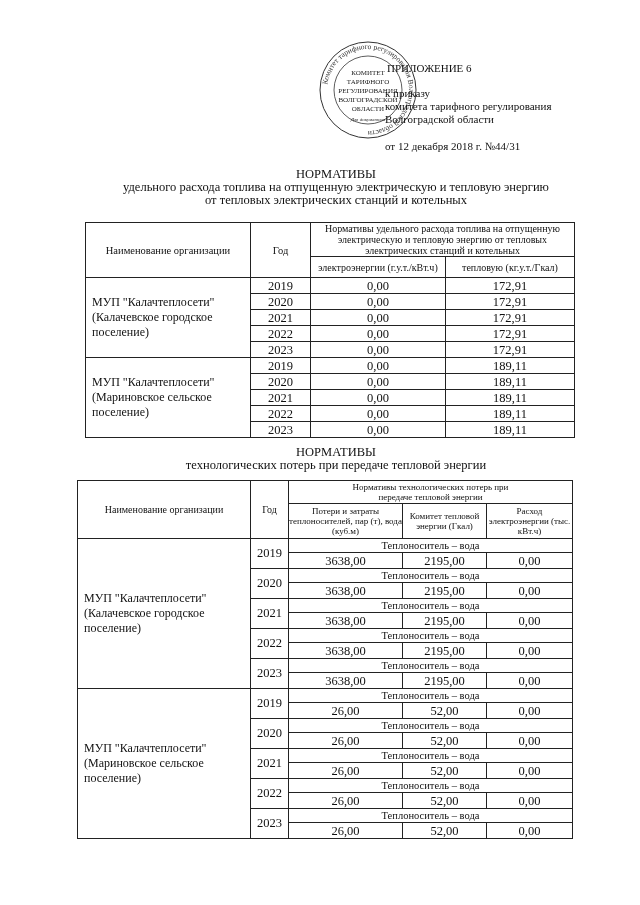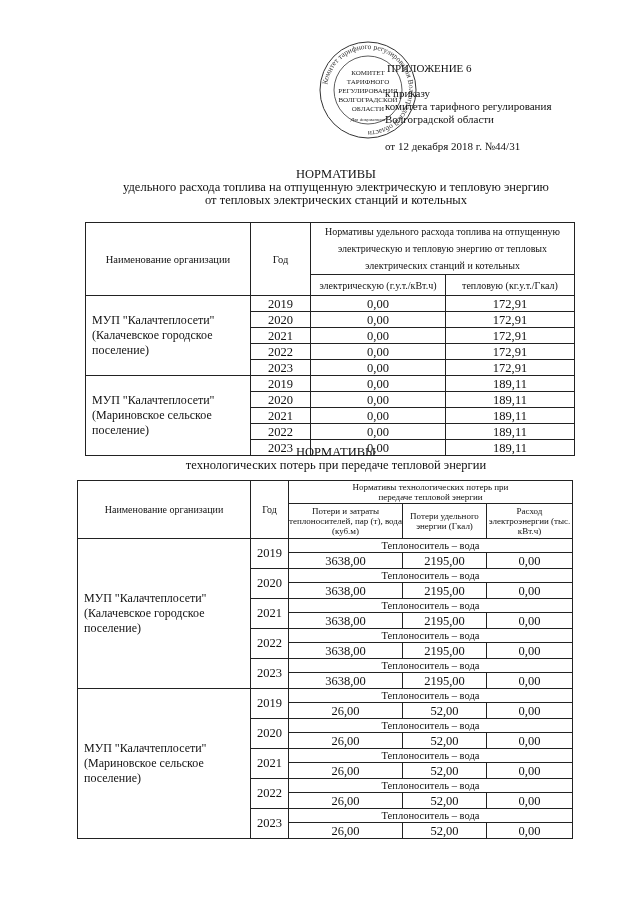--- a/index.html
+++ b/index.html
@@ -6,21 +6,21 @@
   body { width:640px; height:905px; position:relative; overflow:hidden;
          font-family:"Liberation Serif", "DejaVu Serif", serif; color:#111; }
   .abs { position:absolute; }
   .appendix { left:385px; top:62px; font-size:11px; line-height:13px; }
   .appendix div { white-space:nowrap; }
   .stamp { left:318px; top:38px; width:100px; height:104px; }
   .title { left:0; width:640px; text-align:center; font-size:12.5px; line-height:13px;padding-left:16px; }
   table { border-collapse:collapse; position:absolute; table-layout:fixed; }
   td, th { border:1px solid #222; padding:0; font-weight:normal; text-align:center; vertical-align:middle; }
   #t1 { left:85px; top:222px; width:489px; font-size:12px; }
-  #t1 th { font-size:10px; line-height:17px;font-family:Liberation Serif, serif; }
+  #t1 th { font-size:10px; line-height:11px;font-family:Liberation Serif, serif; }
   #t1 td.num { height:15px; line-height:14px; font-size:12.5px; }
   #t1 td.org, #t2 td.org { text-align:left; padding-left:6px; font-size:12px; line-height:15px; vertical-align:middle; }
   #t2 { left:77px; top:480px; width:495px; }
   #t2 th { font-size:9px; line-height:10px; }
   #t2 td.year { font-size:12.5px; }
   #t2 td.carrier { font-size:10.5px; height:13px; line-height:12px;margin-left:27px; }
   #t2 td.num { font-size:12.5px; height:15px; line-height:14px; }
 </style>
 </head>
 <body>
@@ -63,21 +63,21 @@
       <col style="width:135px">
       <col style="width:129px">
     </colgroup>
   <tbody>
       <tr>
     <th rowspan="2" style="font-size:10.5px">Наименование организации</th>
     <th rowspan="2" style="font-size:10.5px">Год</th>
     <th colspan="2" style="height:32px">Нормативы удельного расхода топлива на отпущенную электрическую и тепловую энергию от тепловых электрических станций и котельных</th>
   </tr>
   <tr>
-    <th style="height:20px">электрическую (г.у.т./кВт.ч)</th>
+    <th style="height:20px">электроэнергии (г.у.т./кВт.ч)</th>
     <th>тепловую (кг.у.т./Гкал)</th>
   </tr>
   </tbody>
     <tbody id="t1body">
       <tr>
         <td class="org" rowspan="5">МУП "Калачтеплосети" (Калачевское городское поселение)</td>
         <td class="num">2019</td>
         <td class="num">0,00</td>
         <td class="num">172,91</td>
       </tr>
@@ -144,21 +144,21 @@
       <col style="width:86px">
     </colgroup>
   <tbody>
       <tr>
     <th rowspan="2" style="font-size:10px">Наименование организации</th>
     <th rowspan="2" style="font-size:10px">Год</th>
     <th colspan="3" style="height:22px;padding:0 60px">Нормативы технологических потерь при передаче тепловой энергии</th>
   </tr>
   <tr>
     <th style="height:34px">Потери и затраты теплоносителей, пар (т), вода (куб.м)</th>
-    <th>Потери удельного энергии (Гкал)</th>
+    <th>Комитет тепловой энергии (Гкал)</th>
     <th>Расход электроэнергии (тыс. кВт.ч)</th>
   </tr>
   </tbody>
     <tbody id="t2body">
       <tr>
         <td class="org" rowspan="10">МУП "Калачтеплосети" (Калачевское городское поселение)</td>
         <td class="year" rowspan="2">2019</td>
         <td class="carrier" colspan="3">Теплоноситель – вода</td>
       </tr>
       <tr>

